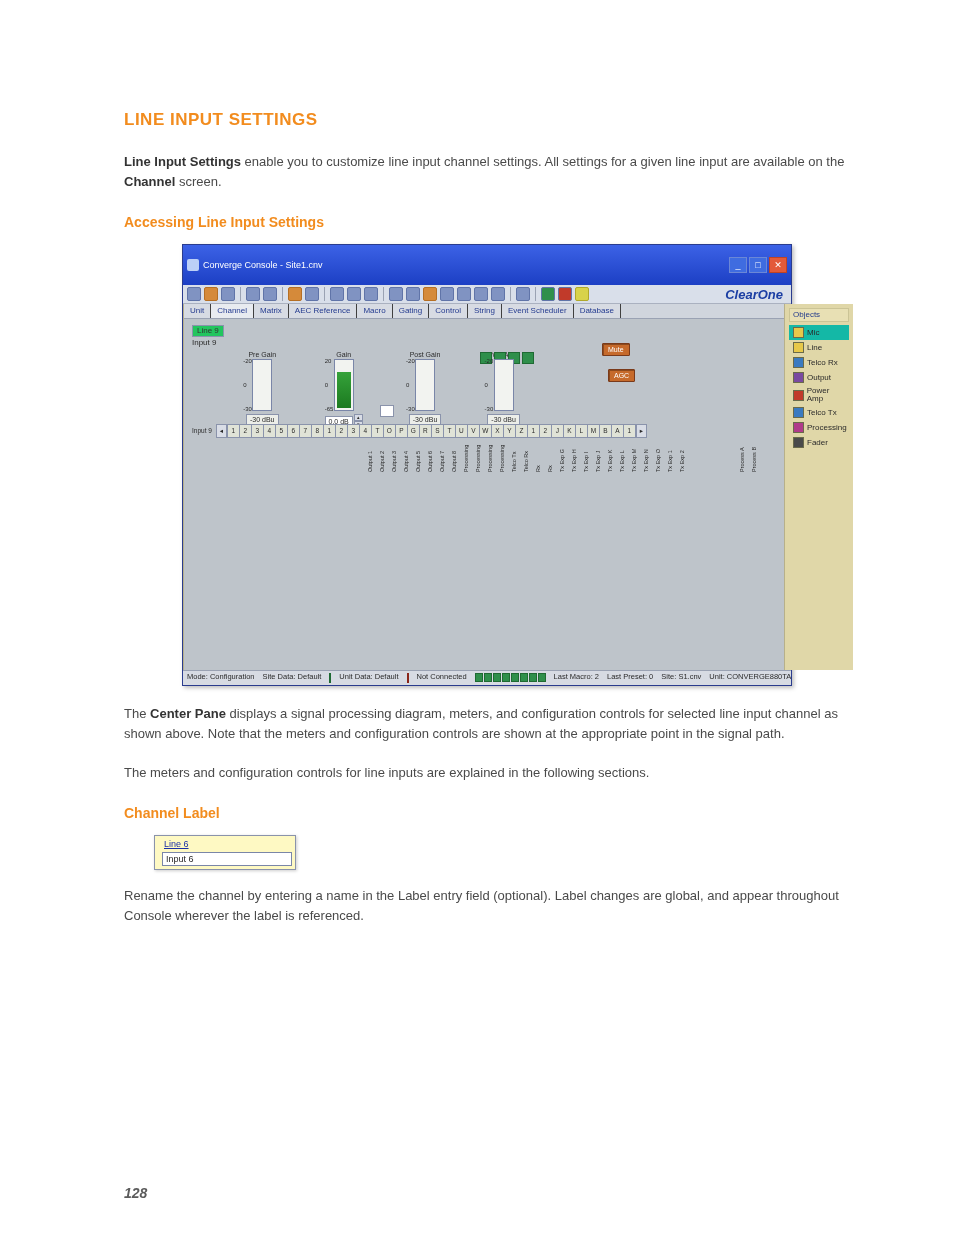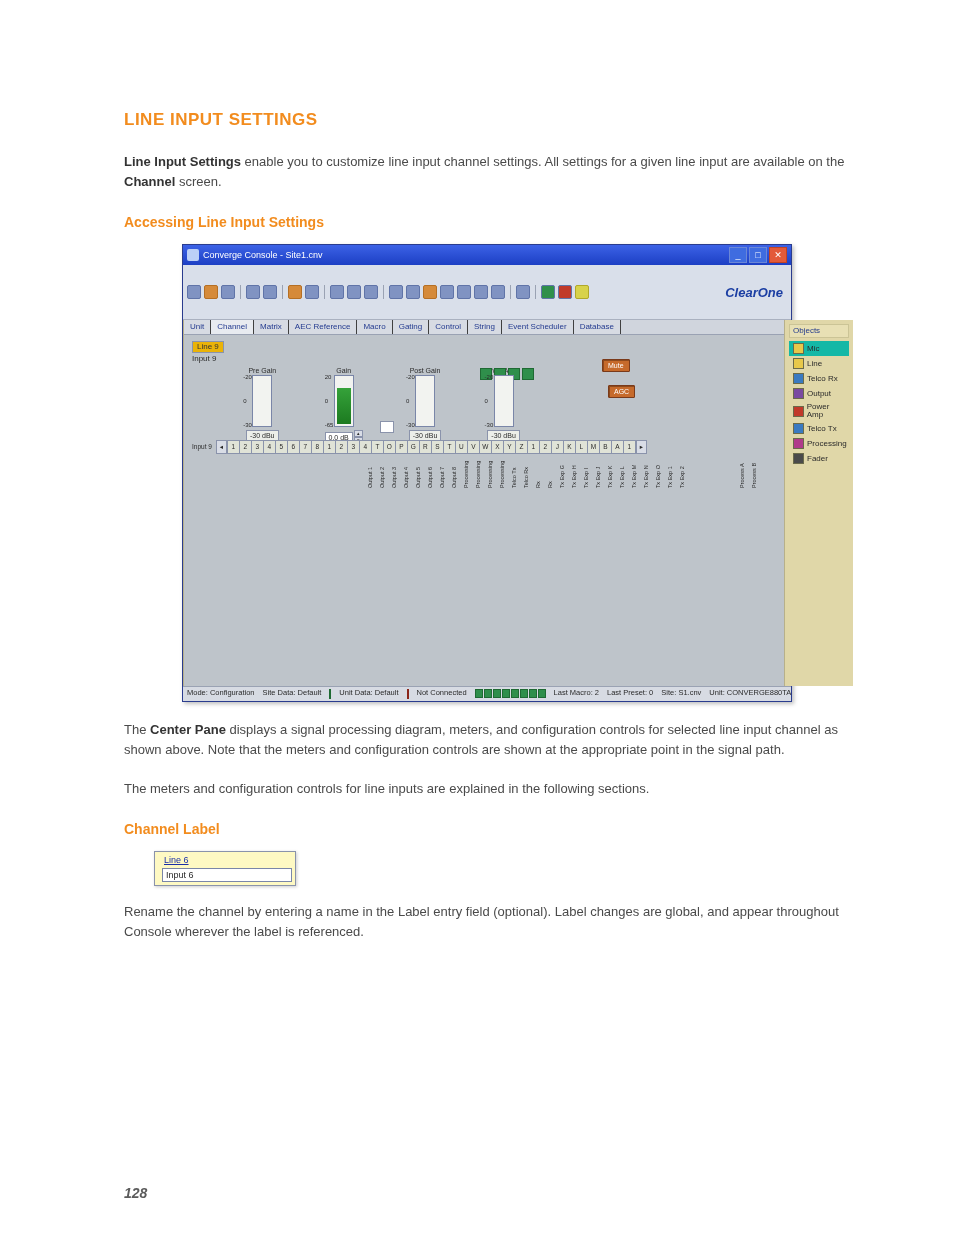--- a/index.html
+++ b/index.html
@@ -53,39 +53,39 @@
     box-shadow: 2px 2px 4px rgba(0,0,0,0.25);
     font-size: 8px;
     line-height: 1;
     background: #c9cfd3;
   }
   .titlebar {
     display: flex;
     align-items: center;
     background: linear-gradient(#3c62e6,#1c3fc4);
     color: #fff;
-    padding: 2px 4px;
+    padding: 12px 4px;
     font-size: 9px;
   }
   .titlebar .ticon {
     width: 12px; height: 12px; background:#bcd0f7; border-radius:2px; margin-right:4px;
   }
   .titlebar .spacer { flex:1; }
   .winbtn { width:16px;height:14px;margin-left:2px;display:inline-flex;align-items:center;justify-content:center;border:1px solid #6b87d6;font-size:9px;}
   .winbtn.min{background:#3f6ce0;} .winbtn.max{background:#3f6ce0;} .winbtn.close{background:#e35a3a;border-color:#c04324;}
   .menubar {
     background:#e7ebf7;
     padding:2px 4px;
     color:#233a8f;
     font-size:8px;
   }
   .menubar span{margin-right:8px;}
   .toolbar {
     background:#d9dfea;
-    padding:20px 4px;
+    padding:2px 4px;
     display:flex;
     align-items:center;
     gap:3px;
     border-bottom:1px solid #aab1c0;
   }
   .tb-ic{width:12px;height:12px;background:#8093c2;border:1px solid #6074a8;border-radius:2px;}
   .tb-ic.alt{background:#d58a3a;border-color:#b56f24;}
   .tb-ic.grn{background:#2f8f4b;} .tb-ic.red{background:#c13a2a;}
   .tb-sep{width:1px;height:14px;background:#9aa2b3;margin:0 2px;}
   .brand {
@@ -122,21 +122,21 @@
   .scrollh .l,.scrollh .r{width:12px;height:10px;background:#bfc6d6;border:1px solid #8a93ab;display:flex;align-items:center;justify-content:center;color:#33406a;}
   .scrollh .track{flex:1;height:10px;background:#e8ebf2;}
 
   .centerwrap{flex:1;display:flex;flex-direction:column;background:#c9cfd3;}
   .tabsrow{
     display:flex;background:#d0d5dd;border-bottom:1px solid #9aa2b3;font-size:8px;color:#233a8f;
   }
   .tabsrow div{padding:3px 6px;border-right:1px solid #404040;background:#d7dbe3;cursor:default;}
   .tabsrow div.active{background:#e8ebf0;}
   .canvas{flex:1;background:#bec4ca;position:relative;padding:6px 8px;}
-  .chlabel{display:inline-block;background:#eab308;border:1px solid #8a93ab;padding:1px 4px;font-size:8px;}
+  .chlabel{display:inline-block;background:#22c55e;border:1px solid #8a93ab;padding:1px 4px;font-size:8px;}
   .chsub{font-size:8px;color:#2a2a2a;margin-top:2px;}
 
   .meters{display:flex;gap:46px;margin-top:4px;margin-left:54px;}
   .meterblk{display:flex;flex-direction:column;align-items:center;font-size:7px;color:#2a2a2a;}
   .mlabel{margin-bottom:1px;}
   .meter{width:18px;height:50px;border:1px solid #7a86a8;background:#f2f3f0;position:relative;}
   .meter.green::after{content:"";position:absolute;left:2px;right:2px;top:12px;bottom:2px;background:linear-gradient(#35a23a,#1c7a20);}
   .scale{position:absolute;left:-10px;top:-2px;height:54px;display:flex;flex-direction:column;justify-content:space-between;font-size:6px;color:#2a2a2a;}
   .mreading{margin-top:3px;background:#eceee9;border:1px solid #8a93ab;padding:1px 3px;font-size:7px;}
   .gainbox{display:flex;align-items:center;gap:1px;margin-top:3px;}

